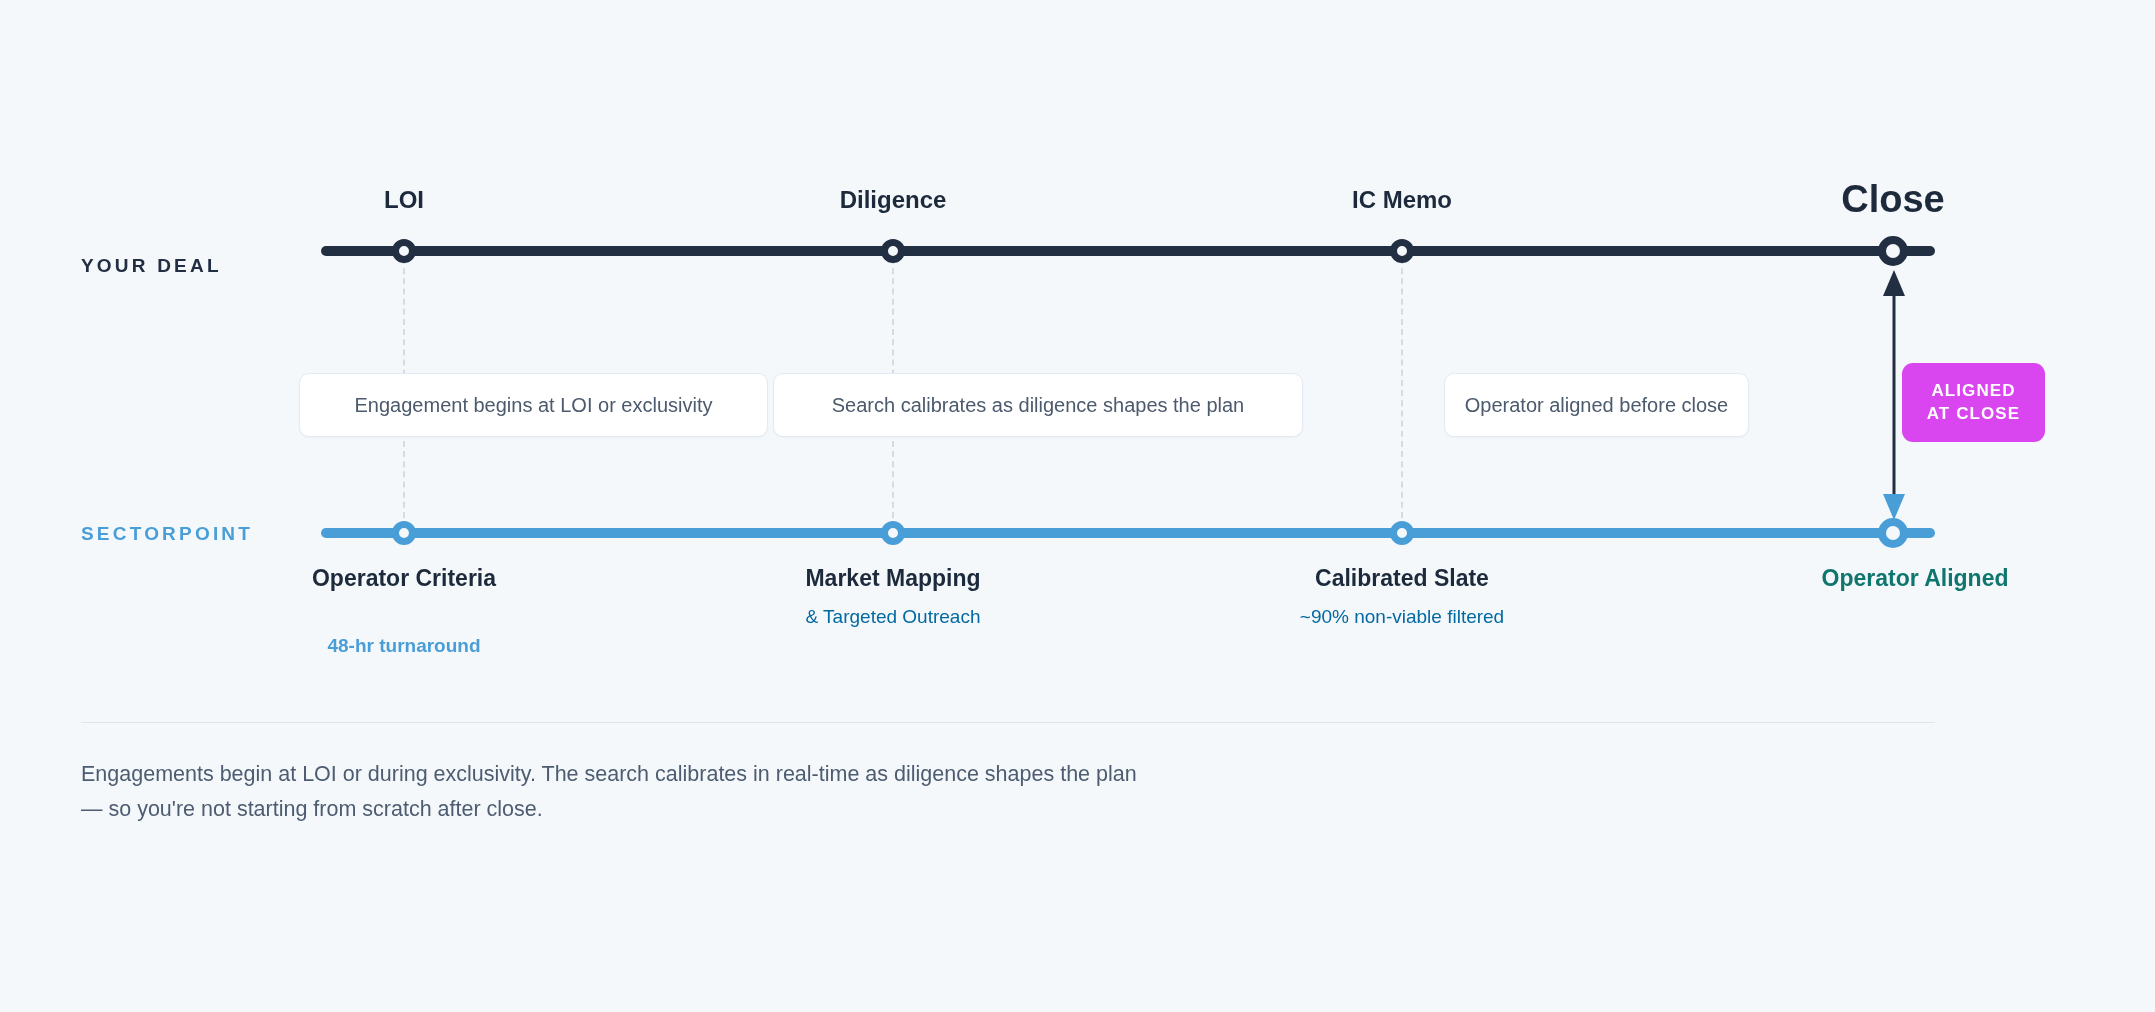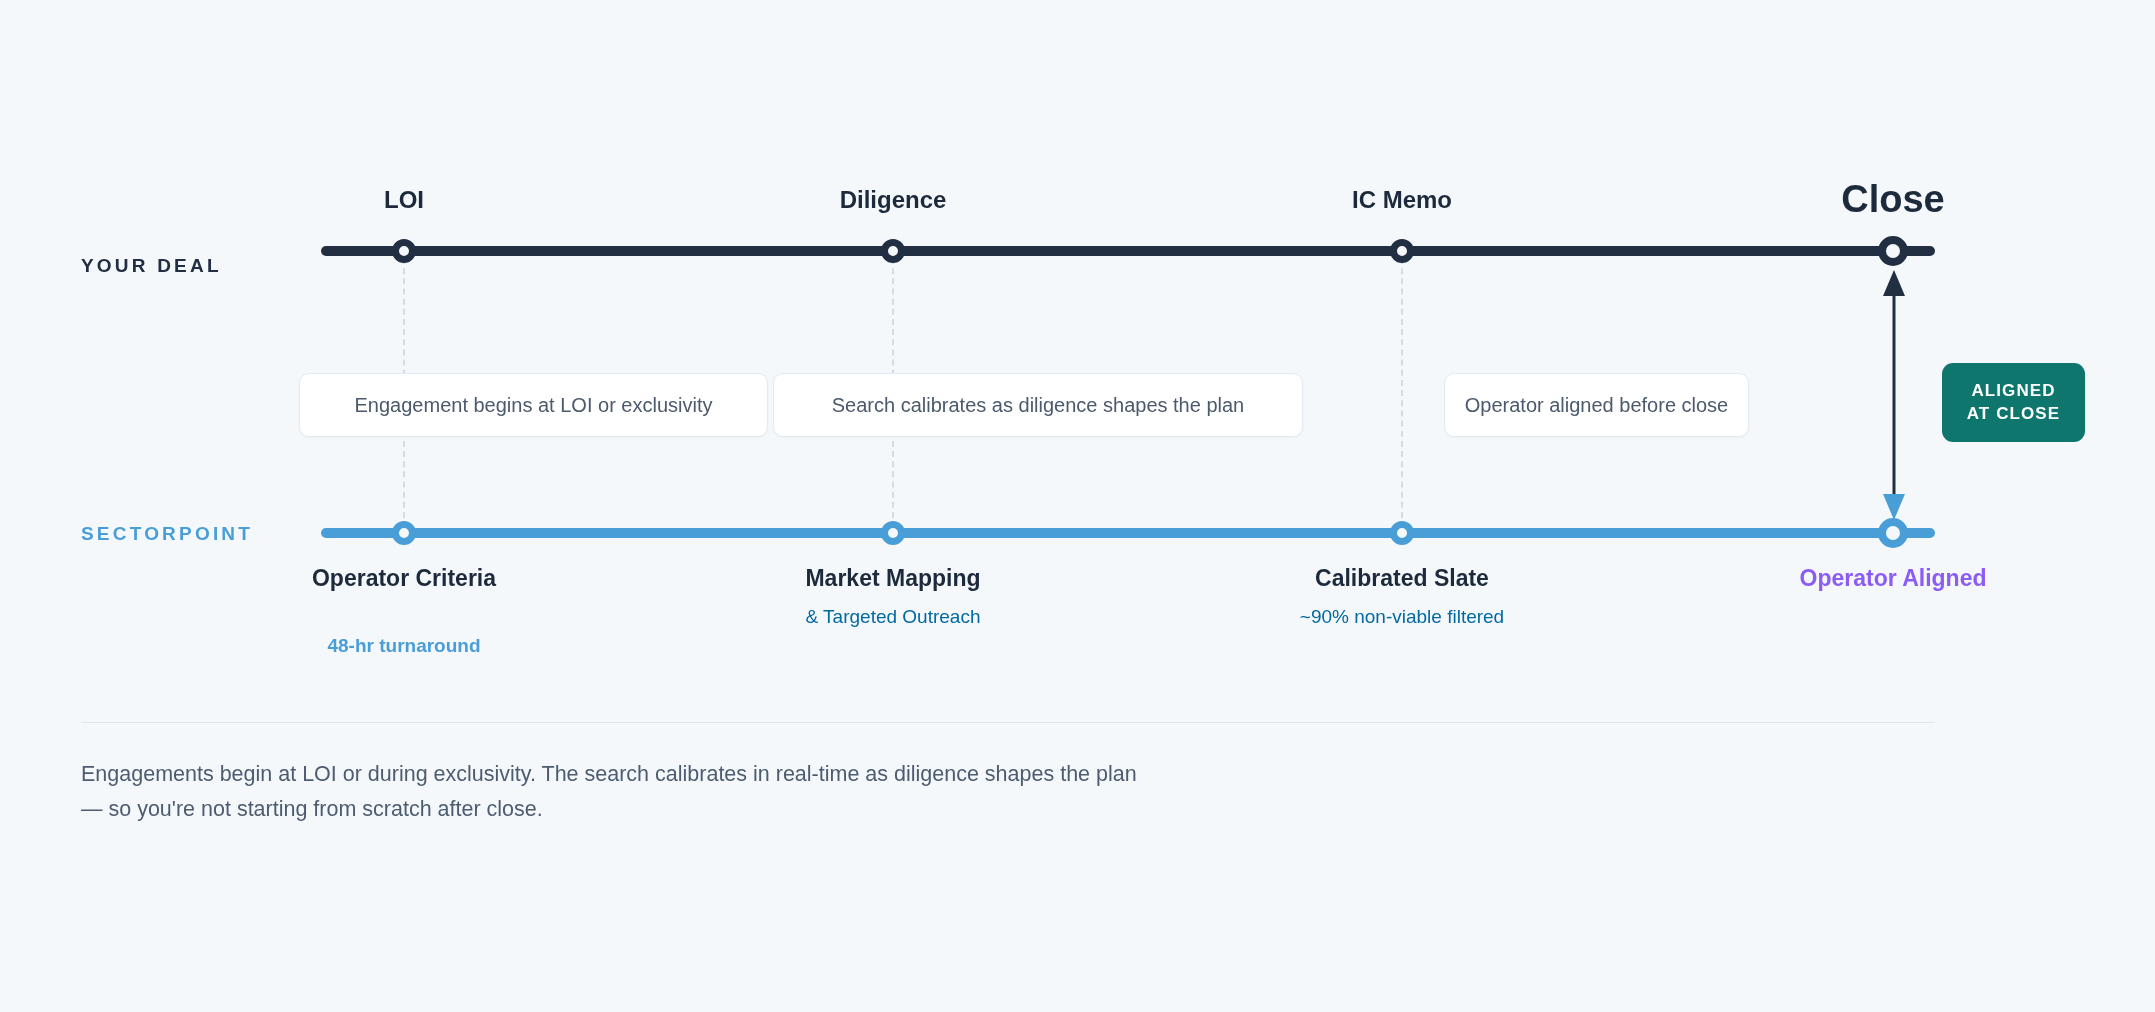--- a/index.html
+++ b/index.html
@@ -112,21 +112,21 @@
   
   .sp-title {
     position: absolute;
     transform: translateX(-50%);
     top: 565px;
     font-size: 23px;
     font-weight: 700;
     color: #1d2a3c;
     white-space: nowrap;
   }
-  .sp-title.accent { color: #8b5cf6; }
+  .sp-title.accent { color: #0f766e; margin-left: 22px; }
   .sp-sub {
     position: absolute;
     transform: translateX(-50%);
     top: 606px;
     font-size: 19px;
     color: #0369a1;
     white-space: nowrap;
   }
   .sp-sub.accent { color: #4a9ed8; font-weight: 700; margin-top: 29px; }
 
@@ -135,25 +135,25 @@
     position: absolute;
     left: 1879px;
     top: 270px;
     width: 30px;
     height: 250px;
   }
 
   
   #aligned-badge {
     position: absolute;
-    left: 1942px;
+    left: 1902px;
     top: 363px;
     width: 143px;
     padding: 16px 17px;
-    background: #0f766e;
+    background: #d946ef;
     border-radius: 11px;
     color: #ffffff;
     text-align: center;
     font-size: 17px;
     font-weight: 700;
     letter-spacing: 1.1px;
     line-height: 1.38;
   }
 
   

